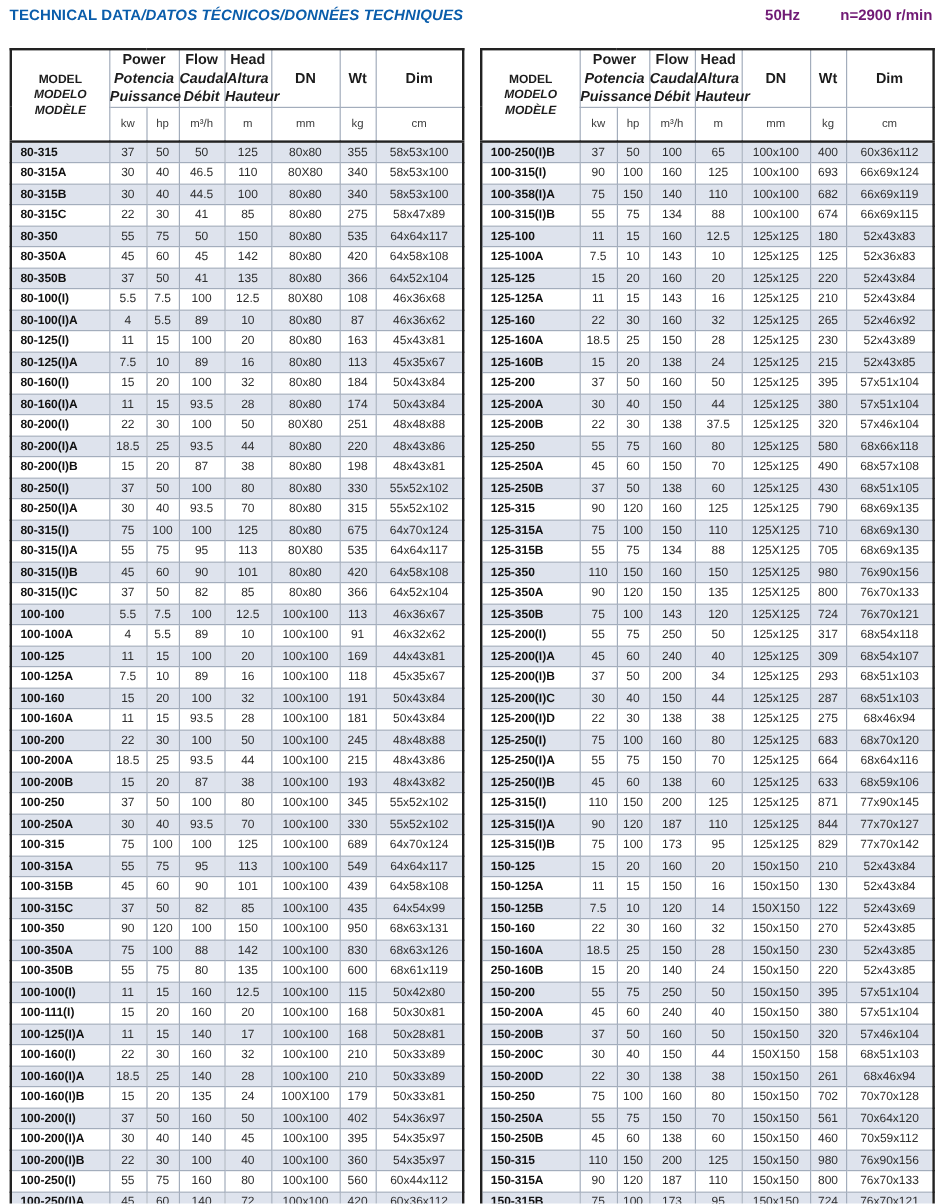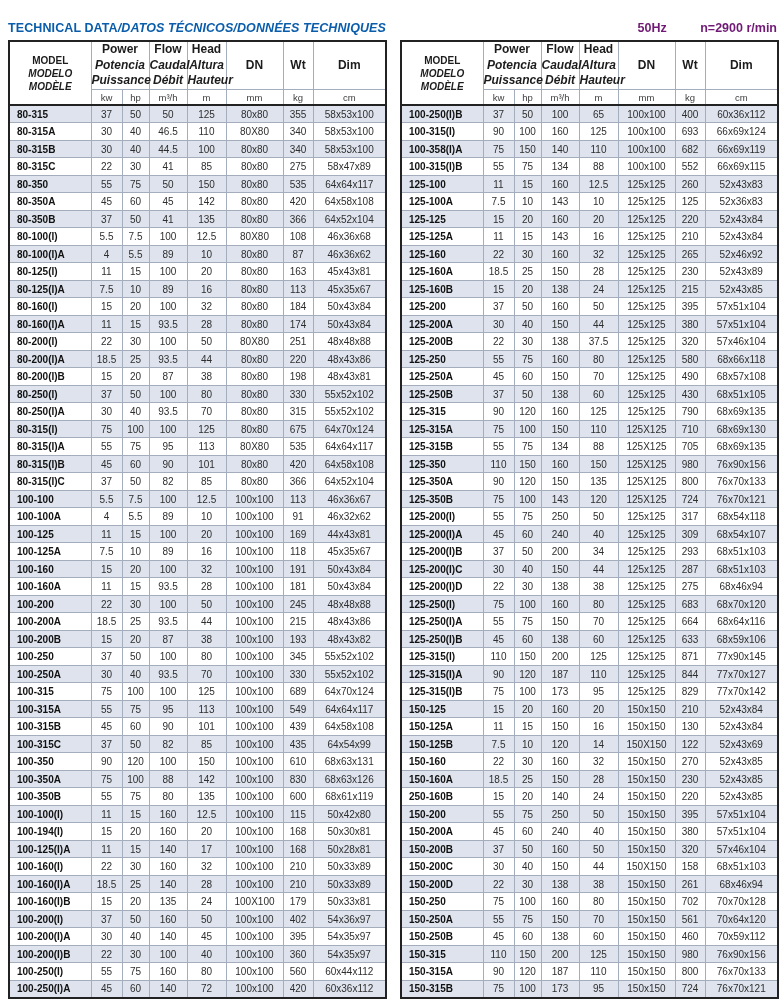--- a/index.html
+++ b/index.html
@@ -6,21 +6,21 @@
   html,body { background:#ffffff; }
   body {
     width:784px; height:1003px; position:relative; overflow:hidden;
     font-family:"Liberation Sans", sans-serif;
   }
   .page { position:absolute; inset:0; }
 
   
   .titlebar {
     position:absolute; top:6px; left:8px; right:7px;
-    display:flex; justify-content:space-between; align-items:baseline;margin-top:15px;
+    display:flex; justify-content:space-between; align-items:baseline;
   }
   .doc-title { font-size:12.5px; font-weight:bold; color:#0a5dab; letter-spacing:0.1px; }
   .doc-title .intl { font-style:italic; }
   .spec { font-size:12.5px; font-weight:bold; color:#701a75; }
   .spec .freq { margin-right:30px; }
 
   
   .tbl-wrap { position:absolute; top:40px; }
   .tbl-left  { left:8px; }
   .tbl-right { left:400px; }
@@ -35,21 +35,21 @@
   col.c-flow { width:38px; }
   col.c-head { width:39px; }
   col.c-dn { width:57px; }
   col.c-wt { width:30px; }
   col.c-dim { width:73px; }
 
   th, td { border:1px solid #a3adbc; text-align:center; vertical-align:middle; }
 
   thead th { background:#ffffff; color:#1c1c1c; font-weight:bold; }
   thead tr.labels th { height:46px; font-size:12px; line-height:1.3; }
-  thead tr.units th { height:16px; font-size:9.5px; font-weight:normal; color:#3c3c3c; }
+  thead tr.units th { height:29px; font-size:9.5px; font-weight:normal; color:#3c3c3c; }
   thead .ln-intl { font-style:italic; }
   thead tr.labels th.model-h { font-size:10px; }
   thead { border-bottom:2px solid #222222; }
 
   tbody tr { height:17.5px; }
   tbody tr:nth-child(odd) td { background:#dee3ed; }
   tbody tr:nth-child(even) td { background:#ffffff; }
   tbody td { font-size:10px; color:#2e2e2e; padding:0 2px; white-space:nowrap; overflow:hidden; }
   tbody td.model { text-align:left; padding-left:7px; font-weight:bold; color:#111111; font-size:10px; }
 </style>
@@ -487,21 +487,21 @@
             <td>435</td>
             <td>64x54x99</td>
           </tr>
           <tr>
             <td class="model">100-350</td>
             <td>90</td>
             <td>120</td>
             <td>100</td>
             <td>150</td>
             <td>100x100</td>
-            <td>610</td>
+            <td>950</td>
             <td>68x63x131</td>
           </tr>
           <tr>
             <td class="model">100-350A</td>
             <td>75</td>
             <td>100</td>
             <td>88</td>
             <td>142</td>
             <td>100x100</td>
             <td>830</td>
@@ -521,21 +521,21 @@
             <td class="model">100-100(I)</td>
             <td>11</td>
             <td>15</td>
             <td>160</td>
             <td>12.5</td>
             <td>100x100</td>
             <td>115</td>
             <td>50x42x80</td>
           </tr>
           <tr>
-            <td class="model">100-194(I)</td>
+            <td class="model">100-111(I)</td>
             <td>15</td>
             <td>20</td>
             <td>160</td>
             <td>20</td>
             <td>100x100</td>
             <td>168</td>
             <td>50x30x81</td>
           </tr>
           <tr>
             <td class="model">100-125(I)A</td>
@@ -710,31 +710,31 @@
             <td>682</td>
             <td>66x69x119</td>
           </tr>
           <tr>
             <td class="model">100-315(I)B</td>
             <td>55</td>
             <td>75</td>
             <td>134</td>
             <td>88</td>
             <td>100x100</td>
-            <td>552</td>
+            <td>674</td>
             <td>66x69x115</td>
           </tr>
           <tr>
             <td class="model">125-100</td>
             <td>11</td>
             <td>15</td>
             <td>160</td>
             <td>12.5</td>
             <td>125x125</td>
-            <td>260</td>
+            <td>180</td>
             <td>52x43x83</td>
           </tr>
           <tr>
             <td class="model">125-100A</td>
             <td>7.5</td>
             <td>10</td>
             <td>143</td>
             <td>10</td>
             <td>125x125</td>
             <td>125</td>

